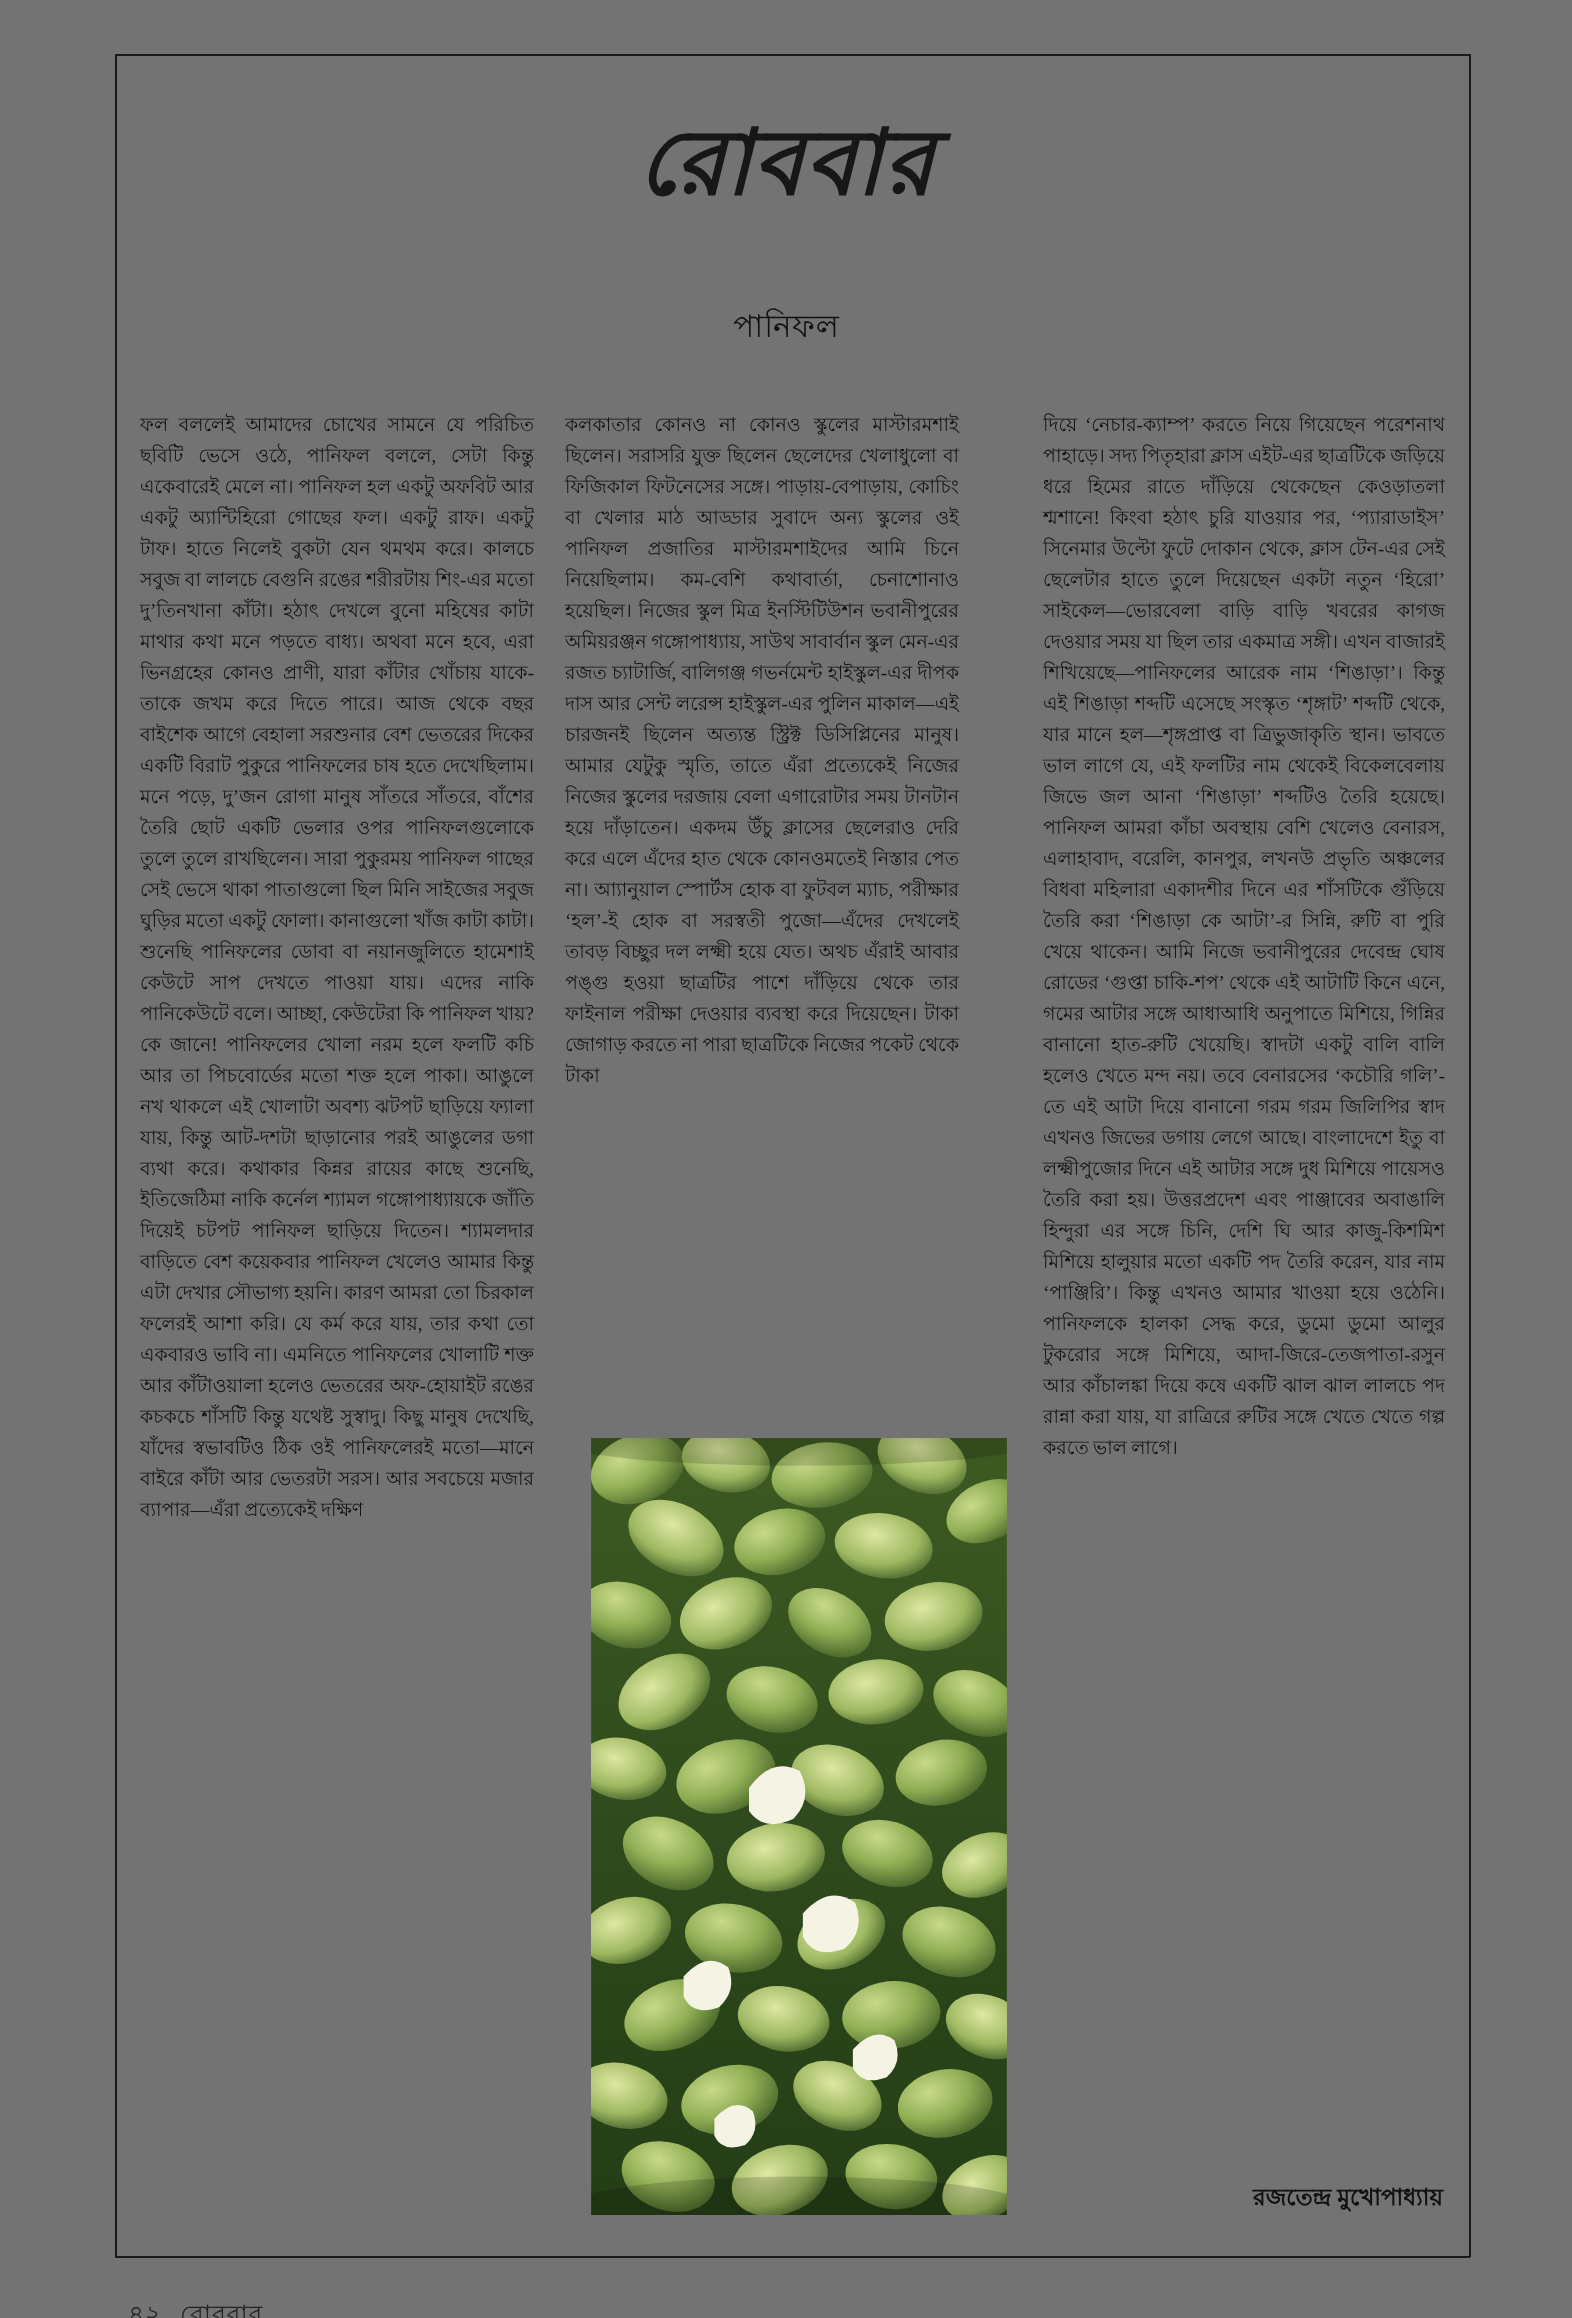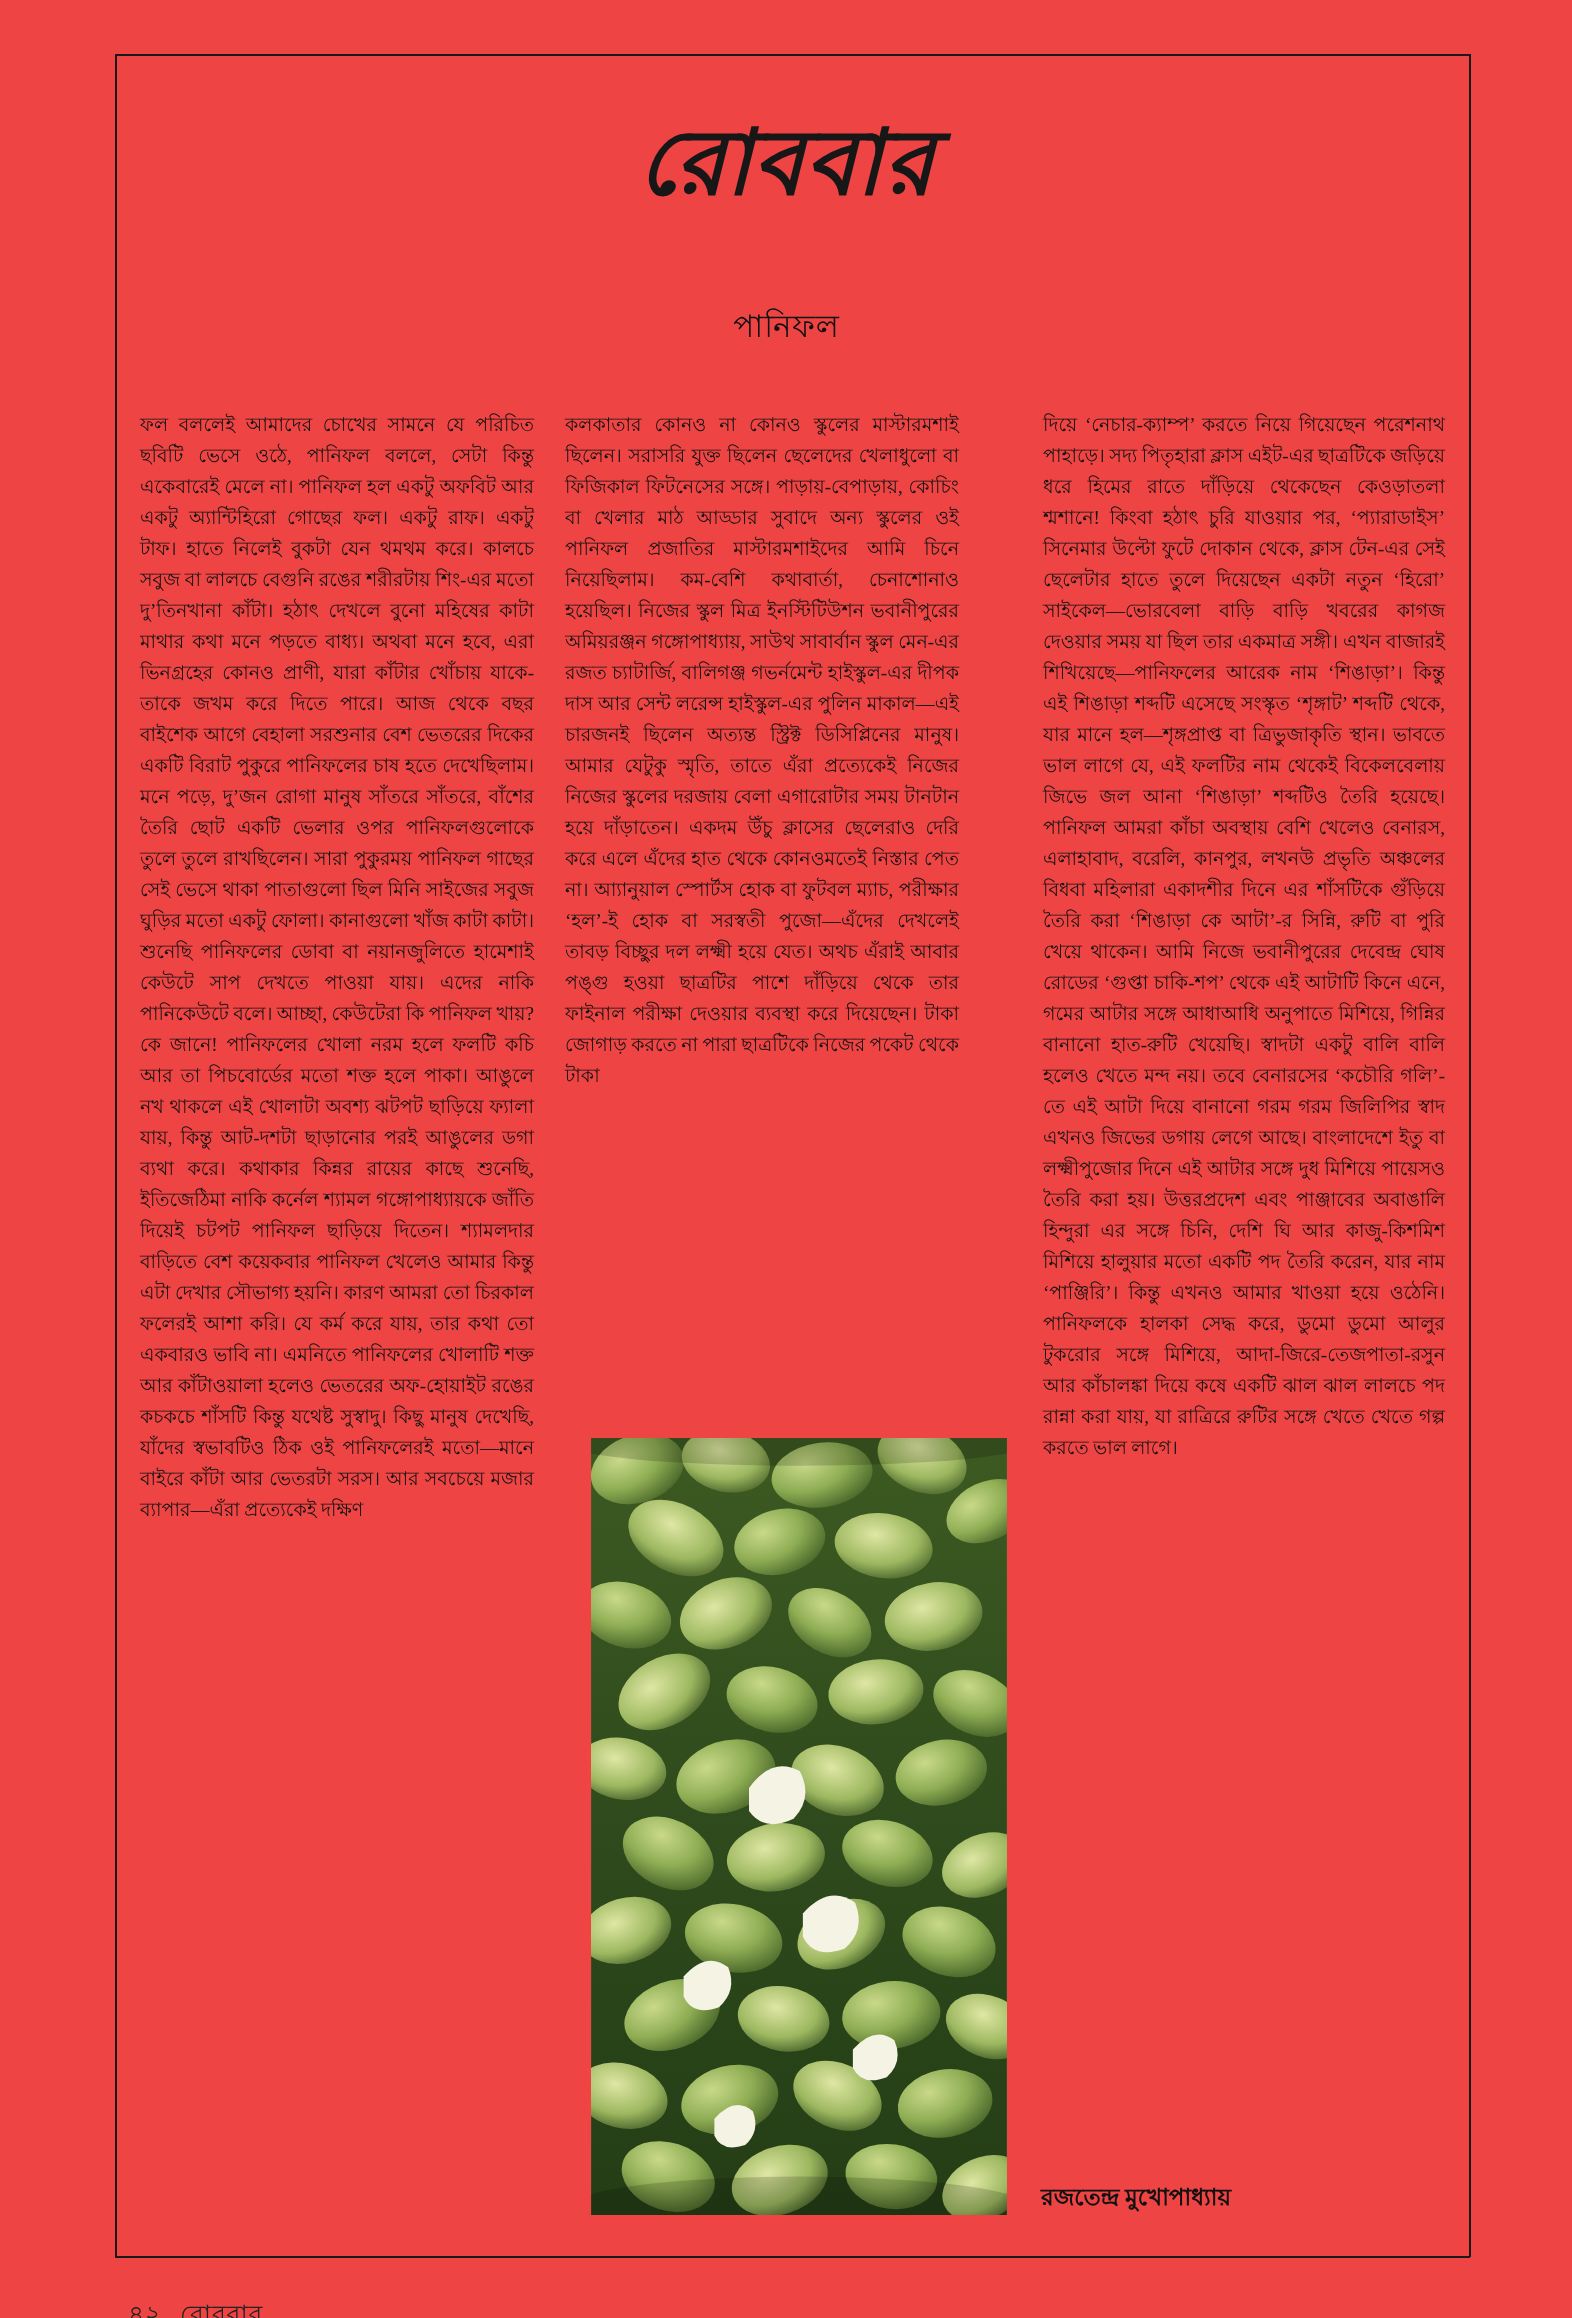--- a/index.html
+++ b/index.html
@@ -14,21 +14,21 @@
     font-family: "Liberation Serif", serif;
     color: #111111;
     overflow: hidden;
   }
 
   .page {
     position: absolute;
     left: 0; top: 0;
     width: 1573px;
     height: 2319px;
-    background: #ef4444;
+    background: #737373;
   }
 
   
   .rule-top {
     position: absolute;
     left: 115px;
     top: 54px;
     width: 1355px;
     height: 1.5px;
     background: #1a1a1a;
@@ -117,21 +117,21 @@
     overflow: hidden;
     background: #4a6b31;
   }
   .photo svg { display: block; }
 
   .byline {
     position: absolute;
     left: 1041px;
     top: 2179px;
     width: 402px;
-    text-align: left;
+    text-align: right;
     font-size: 23px;
     font-weight: 700;
     color: #111;
   }
 
   .folio {
     position: absolute;
     left: 128px;
     top: 2272px;
     font-size: 25px;

